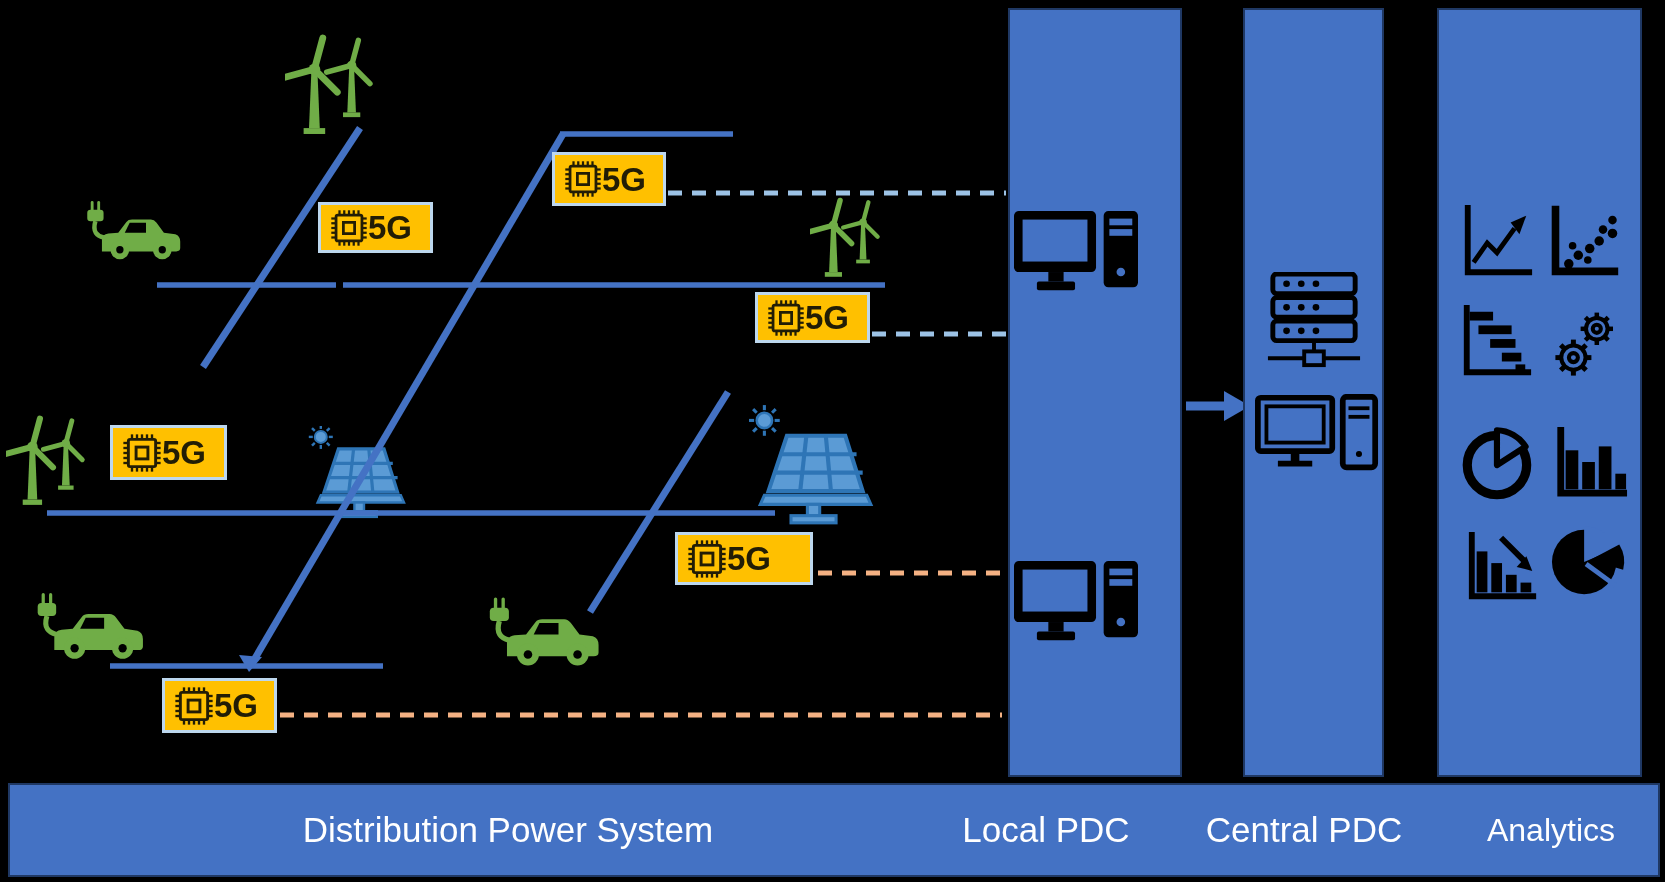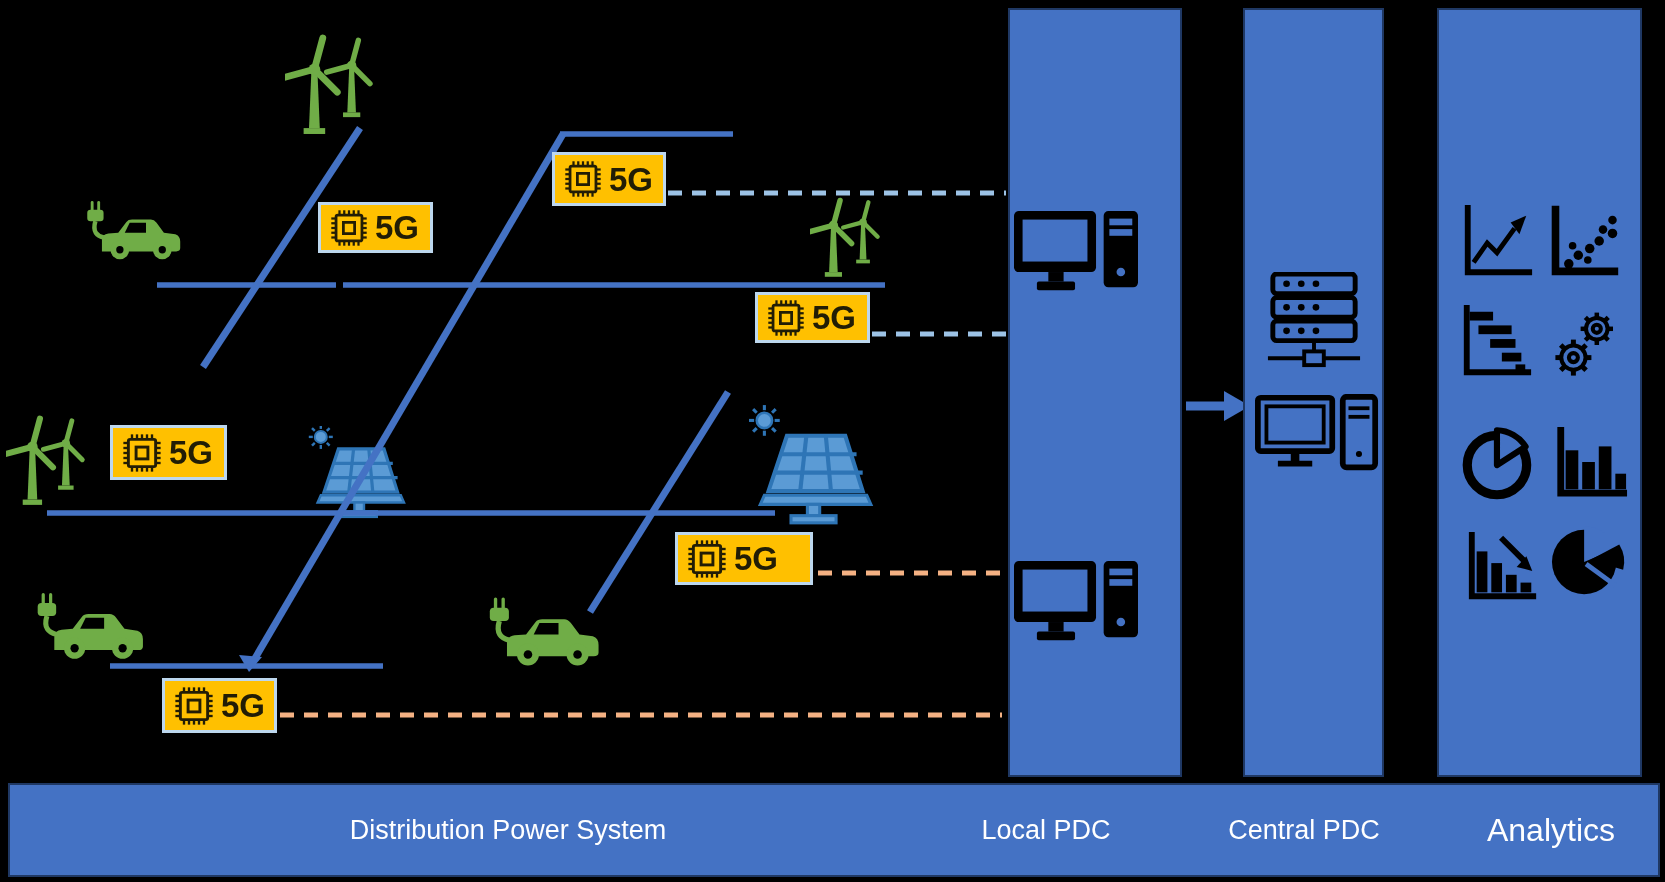--- a/index.html
+++ b/index.html
@@ -8,26 +8,26 @@
     --green:#70AD47; --solarl:#5B9BD5; --solard:#2E75B6;
     --gold:#FFC000; --goldborder:#BDD7EE; --white:#FFFFFF;
   }
   html,body{margin:0;padding:0;background:#111;}
   #canvas{position:relative;width:1665px;height:882px;background:var(--bg);
     overflow:hidden;font-family:"Liberation Sans",sans-serif;}
   .abs{position:absolute;}
   .layer-scene{z-index:1;} .layer-lines{z-index:2;pointer-events:none;}
   .layer-chip{z-index:3;} .layer-col{z-index:4;}
   .column{background:var(--colblue);border:2px solid var(--colborder);box-sizing:border-box;}
-  .chipbox{display:flex;align-items:center;gap:7px;padding-left:9px;box-sizing:border-box;
+  .chipbox{display:flex;align-items:center;padding-left:9px;box-sizing:border-box;
     background:var(--gold);border:3px solid var(--goldborder);}
   .chipbox .glabel{font-weight:bold;font-size:33px;color:#221d05;letter-spacing:0px;line-height:1;}
   #footer{left:8px;top:783px;width:1652px;height:94px;background:var(--colblue);
     border:2px solid var(--colborder);box-sizing:border-box;z-index:4;}
-  .flabel{color:var(--white);font-size:27px;display:flex;align-items:center;
+  .flabel{color:var(--white);font-size:35px;display:flex;align-items:center;
     justify-content:center;text-align:center;height:94px;top:783px;z-index:5;}
   .flabel.two{flex-direction:column;font-size:32px;line-height:1.25;}
 </style>
 </head>
 <body>
 
 <div id="canvas">
 
   <svg width="0" height="0" style="position:absolute" aria-hidden="true">
     <defs>

